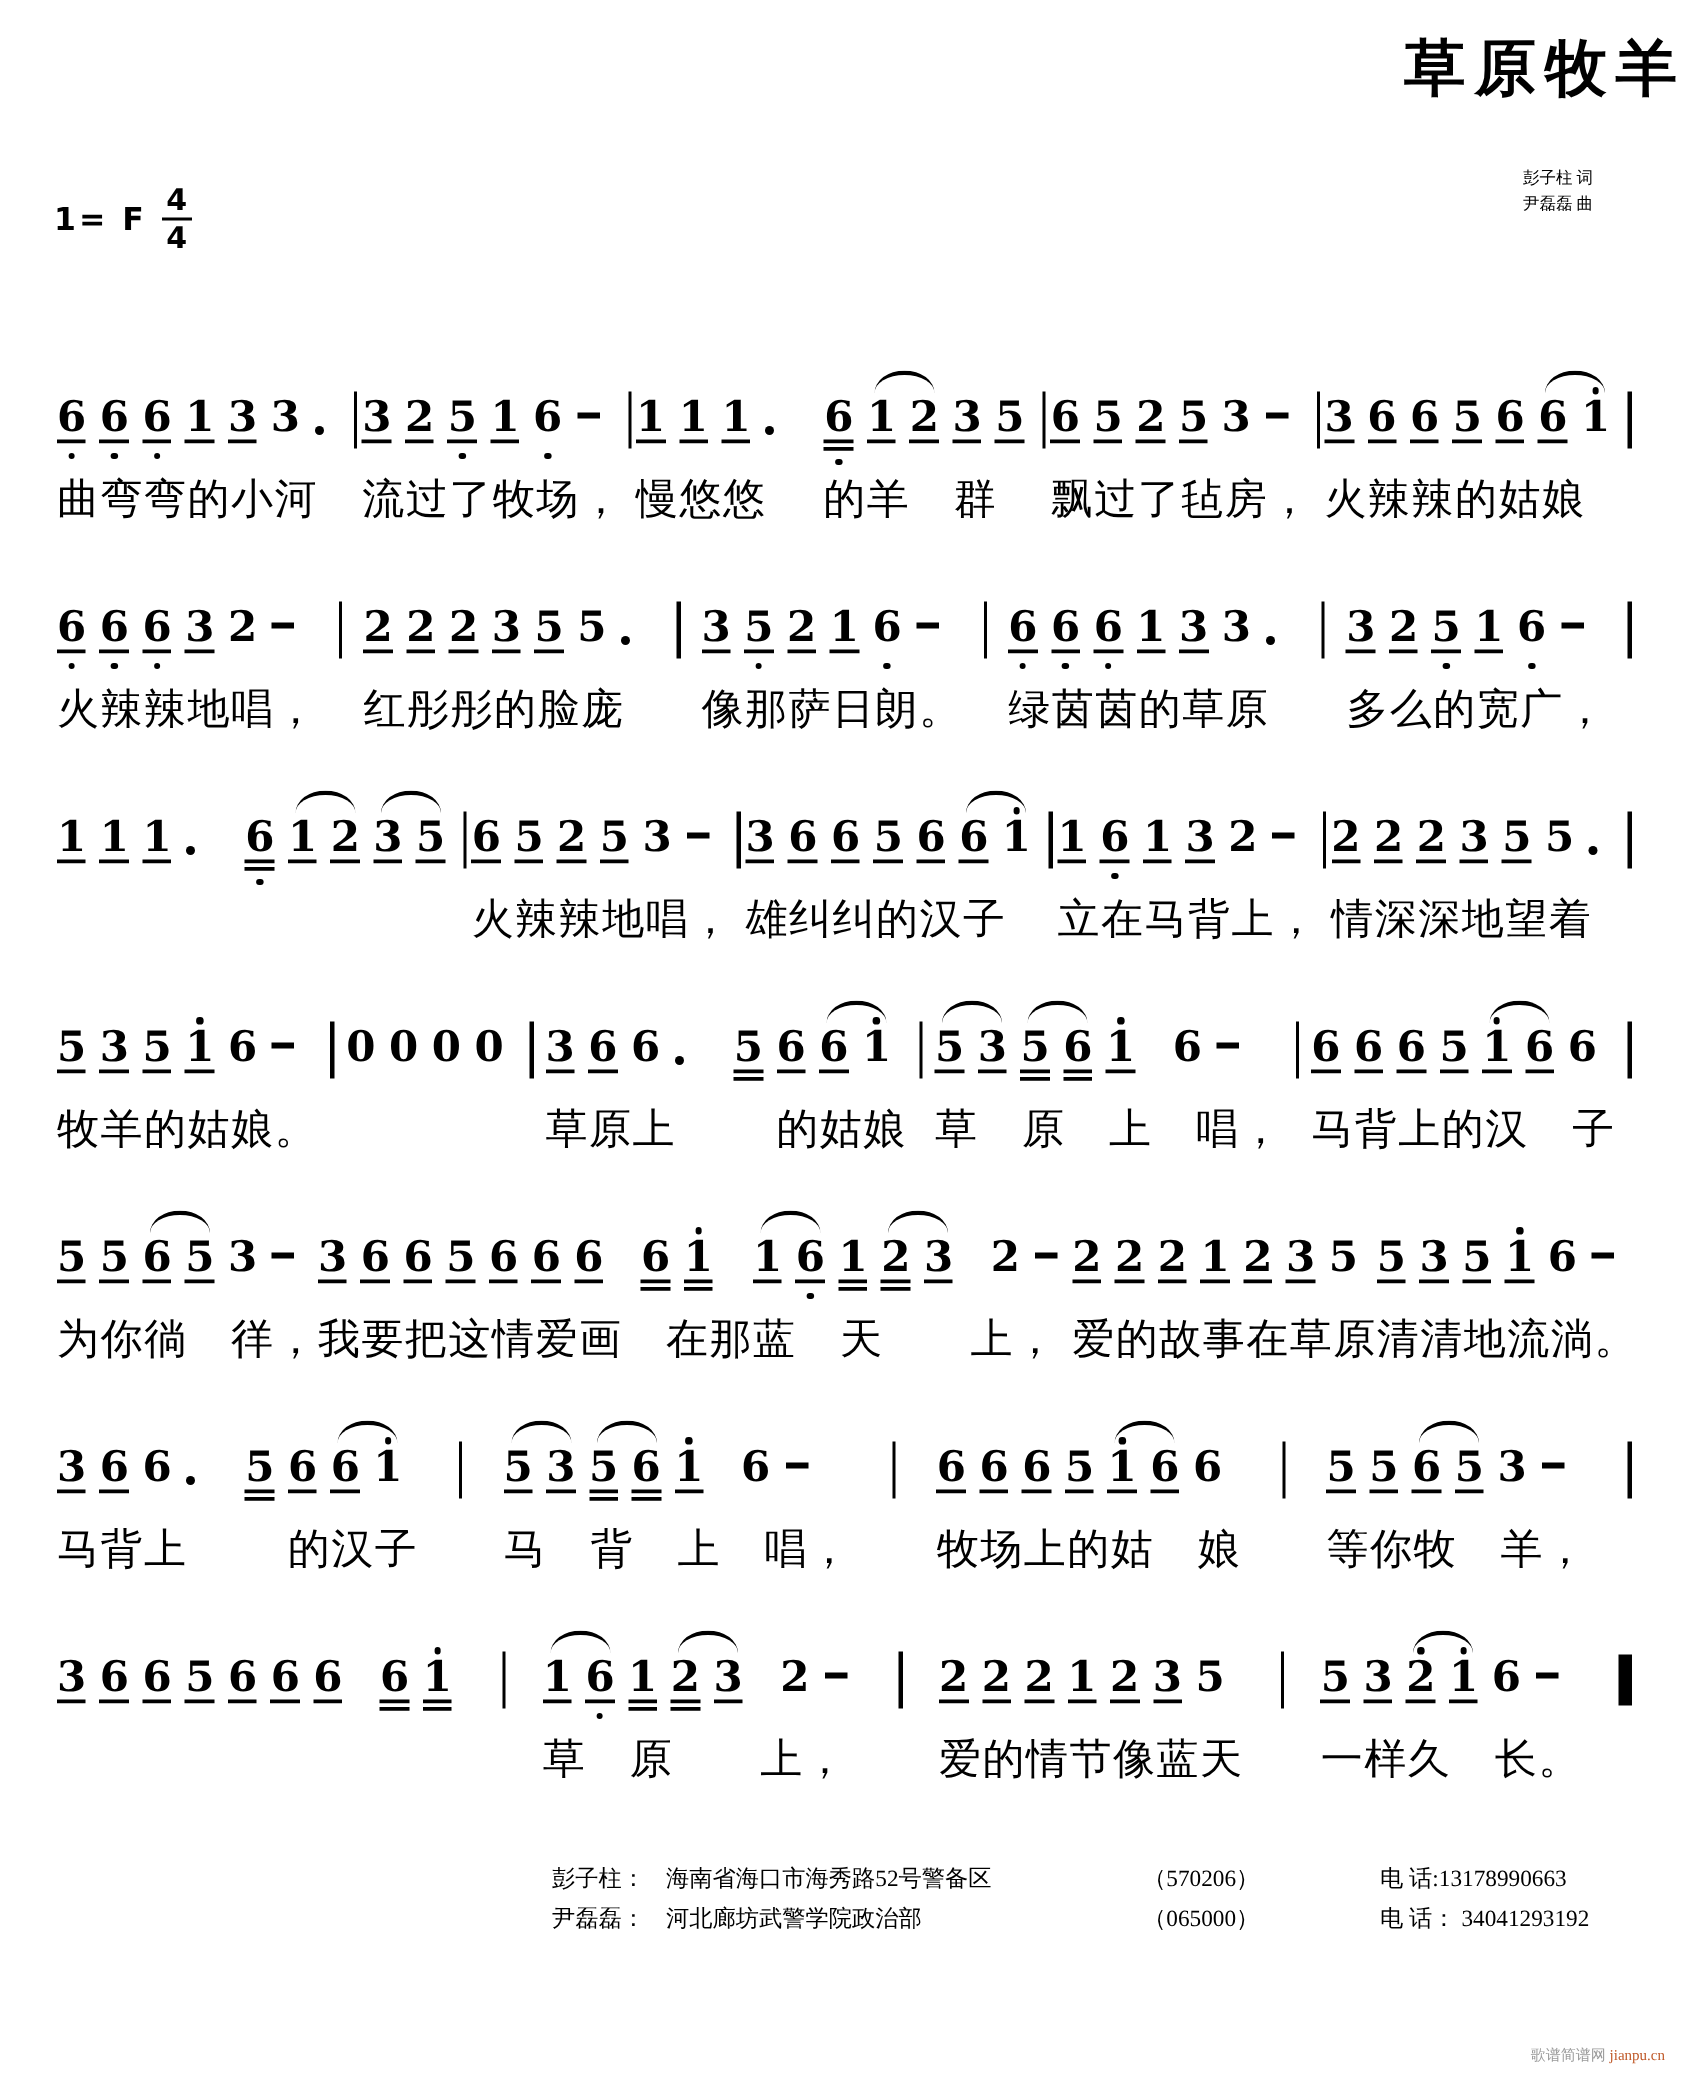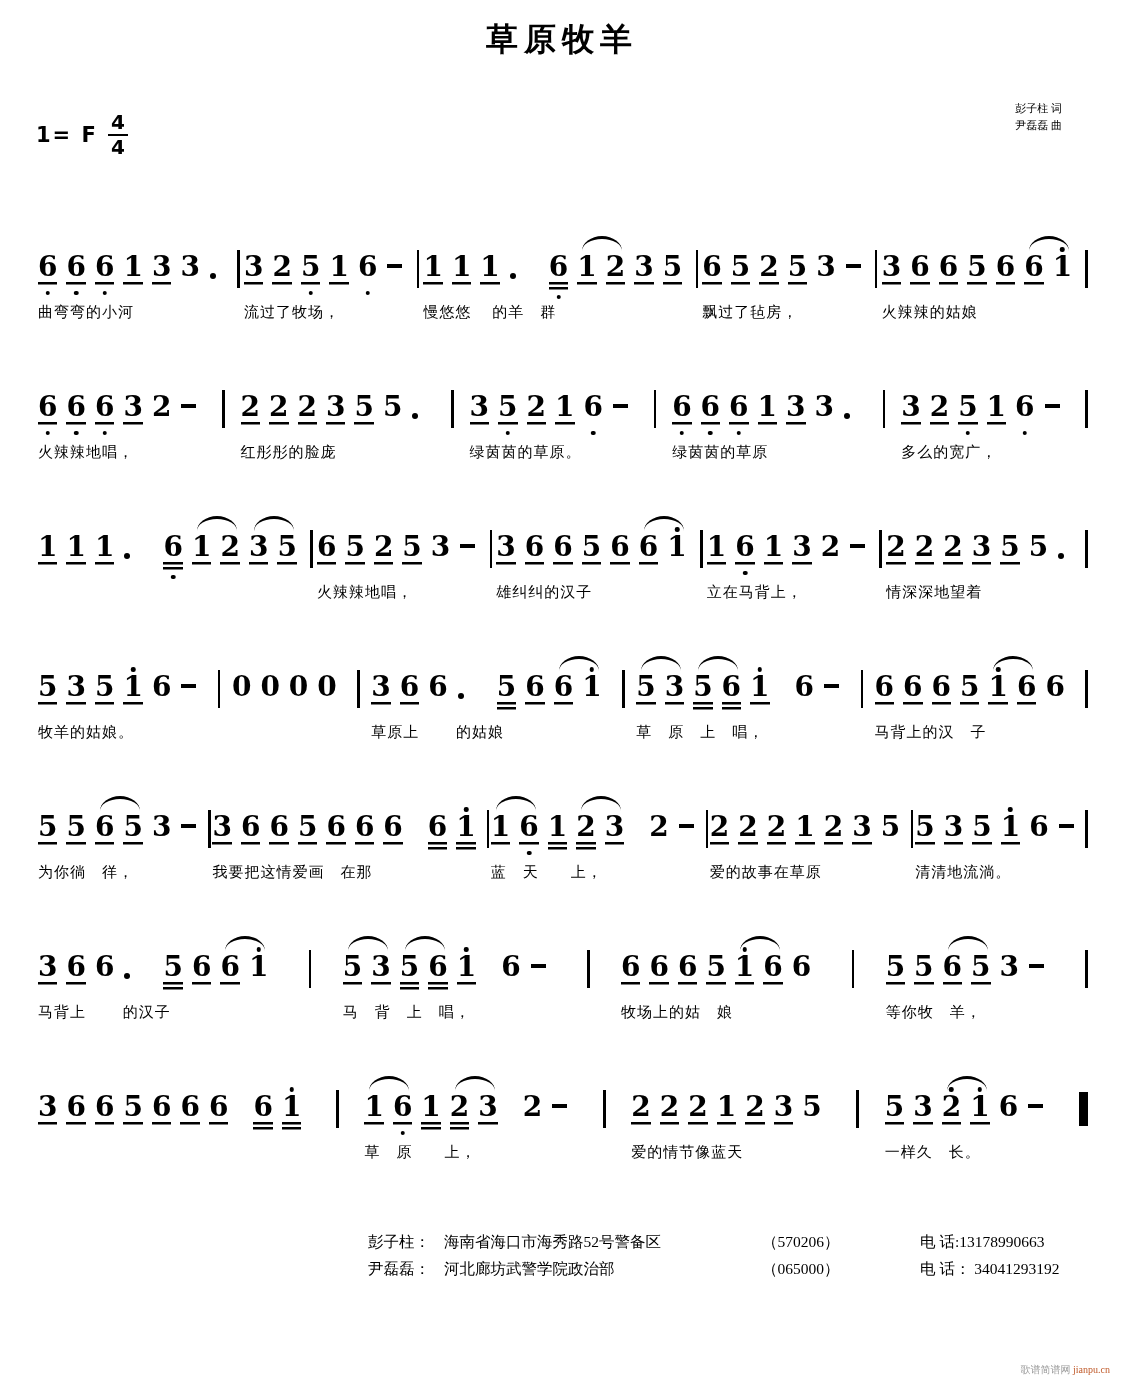--- a/index.html
+++ b/index.html
@@ -4,21 +4,21 @@
 <style>
   * { margin:0; padding:0; box-sizing:border-box; }
   html,body { background:#fff; }
   #page {
     position:relative; width:1124px; height:1389px; margin:0 auto;
     background:#ffffff; color:#000; overflow:hidden;
     font-family:"Liberation Serif", serif;
   }
   
   #title {
-    text-align:center; padding-top:18px; font-size:32px; font-weight:bold;
+    text-align:right; padding-top:18px; font-size:41px; font-weight:bold;
     letter-spacing:6px; font-family:"DejaVu Serif", serif;
   }
   #head-row { position:relative; height:120px; margin-top:28px; }
   #keysig {
     position:absolute; left:36px; top:22px; display:flex; align-items:center;
     font-family:"DejaVu Sans", sans-serif; font-weight:bold; font-size:21px;
   }
   #keysig .ks-label { letter-spacing:2px; }
   .meter { display:inline-flex; flex-direction:column; align-items:center; margin-left:10px;
            font-size:20px; font-weight:bold; line-height:1.05; }
@@ -52,22 +52,22 @@
   .aug::before { content:""; position:absolute; left:1px; top:25px; width:6px; height:6px; border-radius:50%; background:#000; }
   .gap { width:16px; margin-right:0; }
   .slur { position:relative; display:inline-flex; align-items:flex-start; padding-top:0; }
   .slur::before {
     content:""; position:absolute; top:-12px; left:5px; right:12px; height:12px;
     border-top:3px solid #000; border-radius:50% 50% 0 0 / 100% 100% 0 0;
   }
   .bar { width:2.5px; height:38px; background:#000; margin-top:2px; }
   .bar.final { width:9px; height:34px; margin-top:4px; }
   .lyricrow {
-    margin-top:13px; font-size:15px; white-space:nowrap; letter-spacing:1px;
-    height:28px; font-family:Liberation Serif, serif;
+    margin-top:13px; font-size:28px; white-space:nowrap; letter-spacing:1px;
+    height:28px; font-family:Liberation Sans, sans-serif;
   }
   
   #footer { margin:38px 0 0 368px; font-size:15.5px; line-height:1.75; }
   .contact-row { display:flex; }
   .c-name { width:76px; }
   .c-addr { width:318px; }
   .c-code { width:116px; }
   .c-phone { margin-left:42px; }
   
   #watermark { position:absolute; right:14px; bottom:12px; font-size:10px; }
@@ -194,21 +194,21 @@
         <div class="bar"></div>
         <div class="measure">
           <div class="notes">
             <span class="tok u1">3</span>
             <span class="tok u1 lo">5</span>
             <span class="tok u1">2</span>
             <span class="tok u1">1</span>
             <span class="tok lo">6</span>
             <span class="tok dash"></span>
           </div>
-          <div class="lyricrow">绿茵茵的草原。</div>
+          <div class="lyricrow">像那萨日朗。</div>
         </div>
         <div class="bar"></div>
         <div class="measure">
           <div class="notes">
             <span class="tok u1 lo">6</span>
             <span class="tok u1 lo">6</span>
             <span class="tok u1 lo">6</span>
             <span class="tok u1">1</span>
             <span class="tok u1">3</span>
             <span class="tok">3</span>

